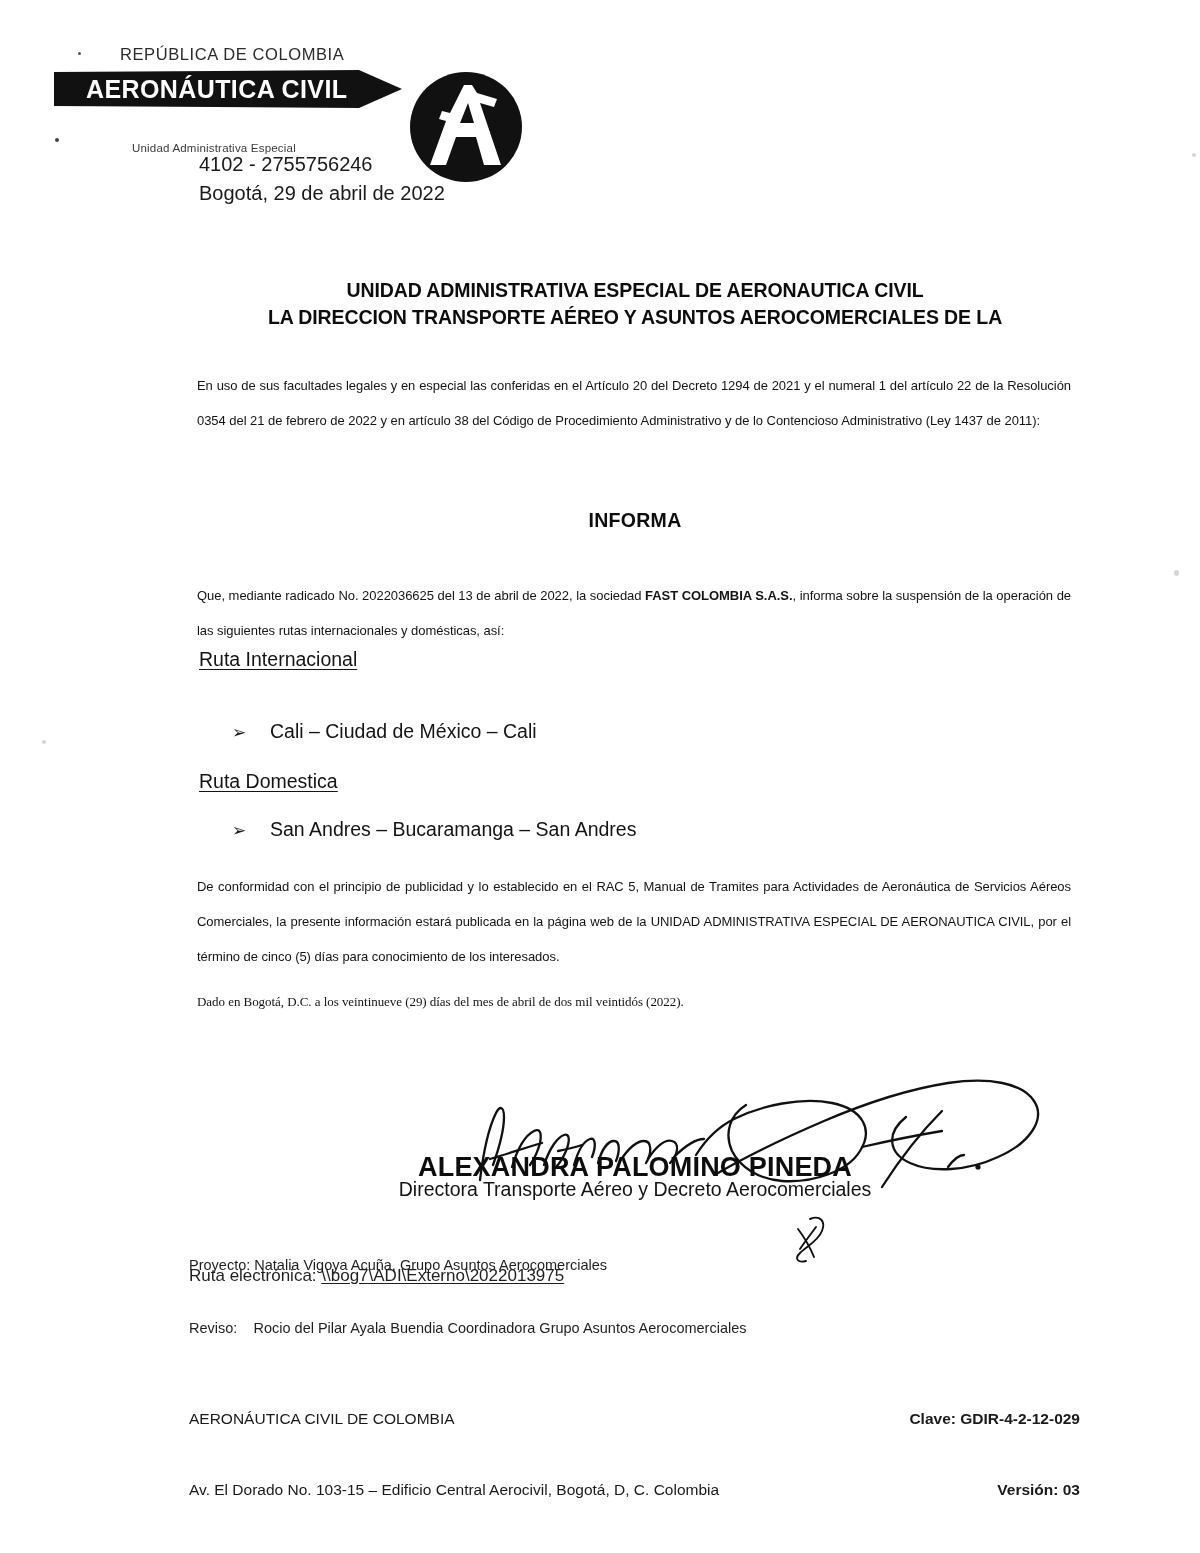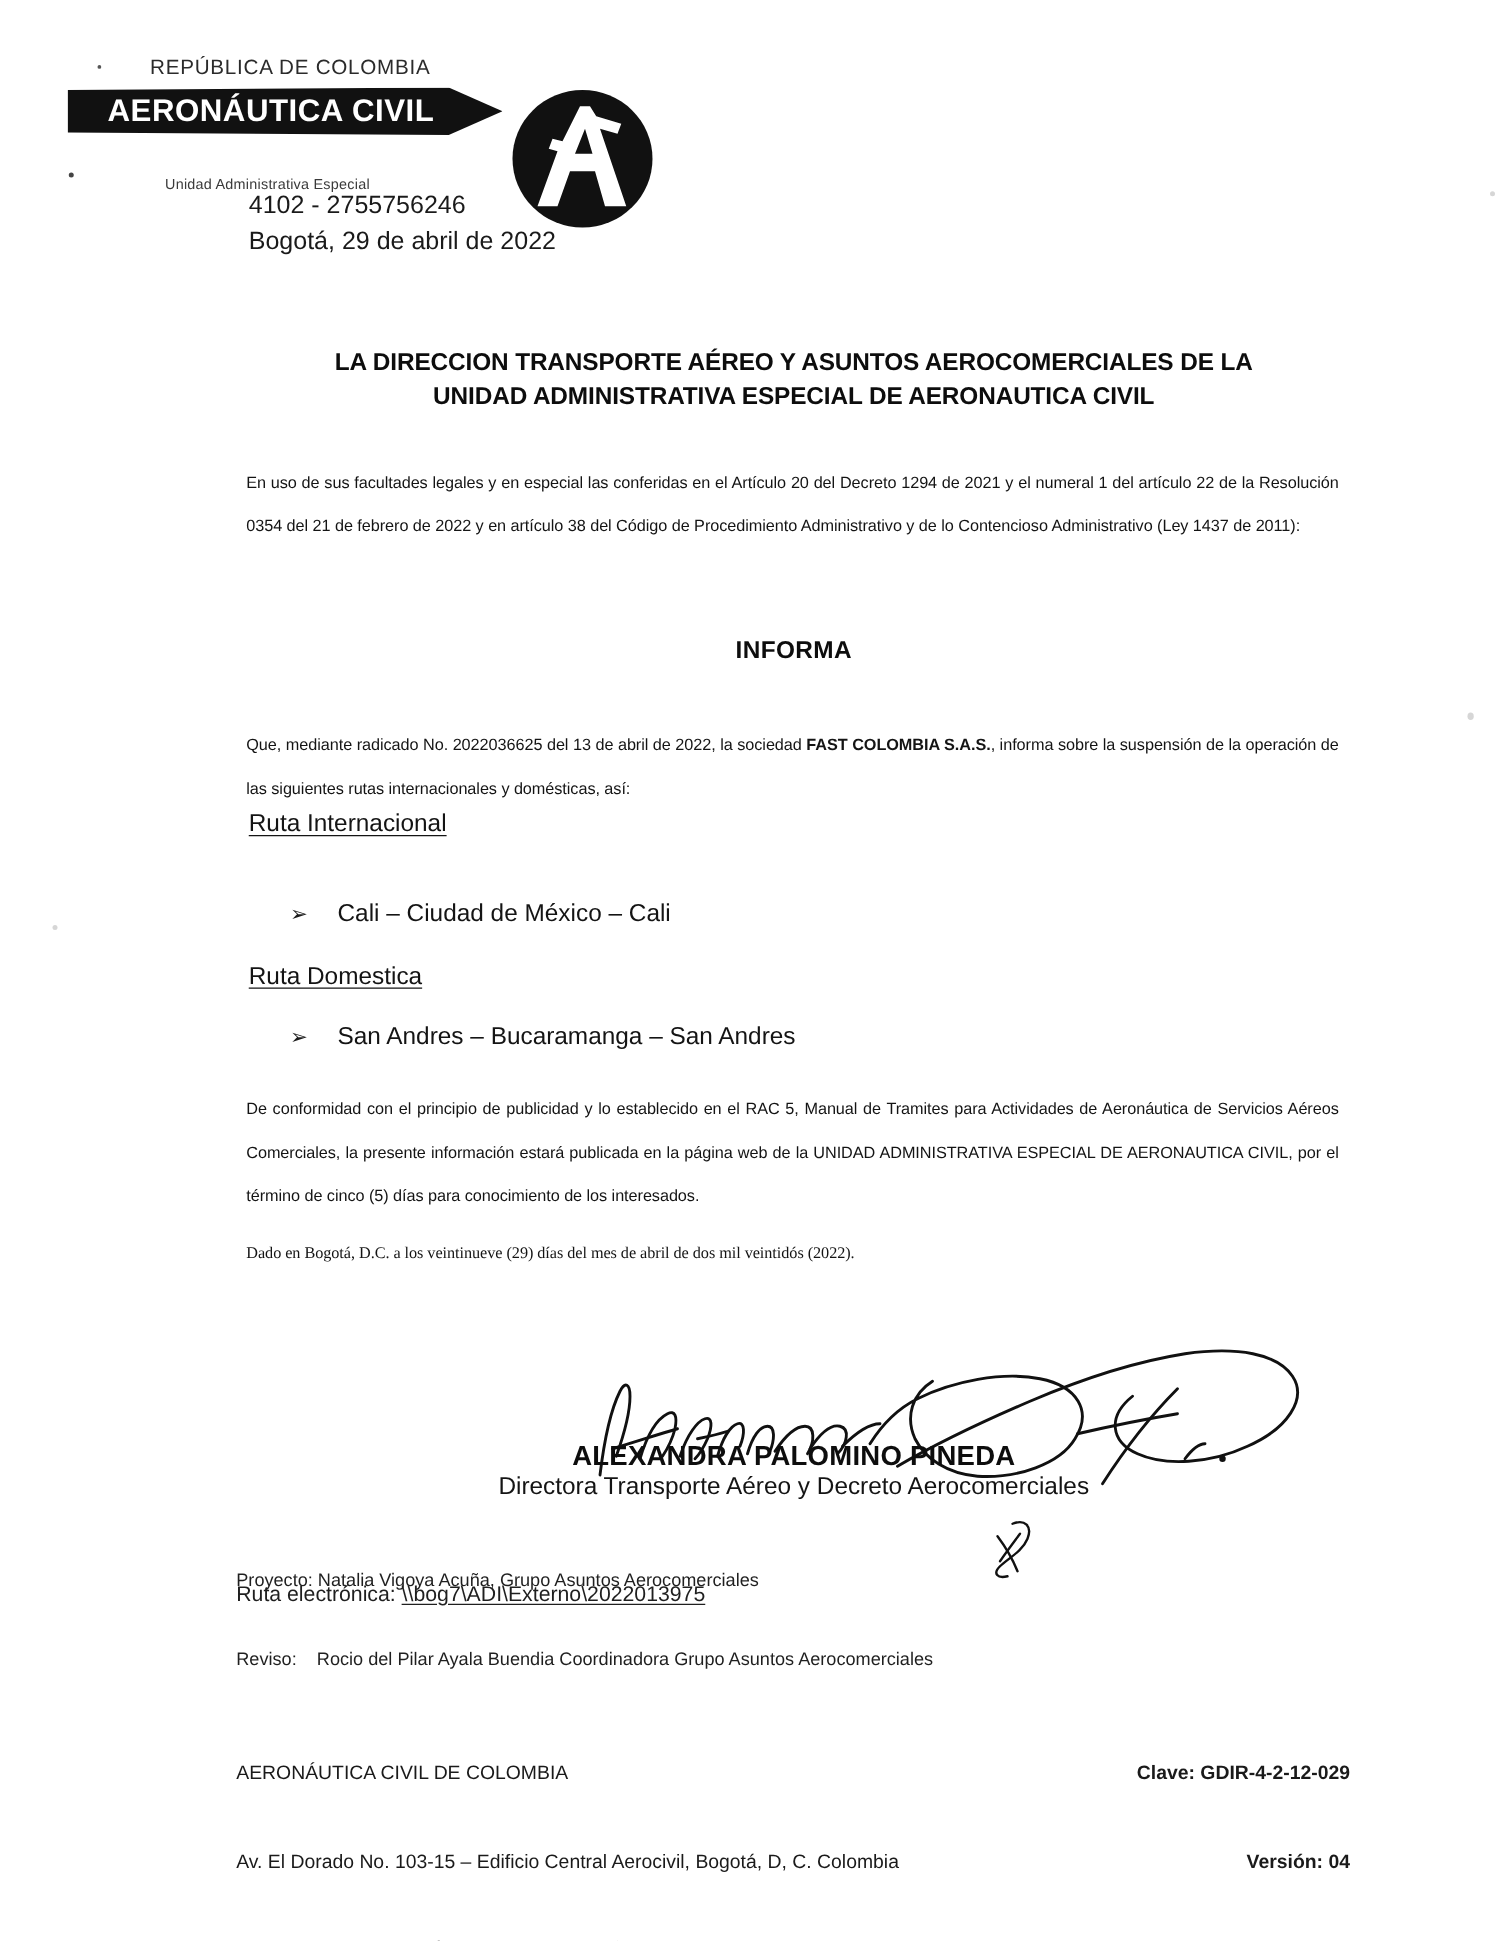--- a/index.html
+++ b/index.html
@@ -184,21 +184,21 @@
     width: 700px;
     height: 135px;
     pointer-events: none;
   }
   .sig-name {
     position: absolute;
     left: 165px;
     top: 1152px;
     width: 876px;
     text-align: center;
-    font-size: 22px;
+    font-size: 27px;
     font-weight: bold;
     letter-spacing: 0.2px;
     color: #0d0d0d;
   }
   .sig-role {
     position: absolute;
     left: 165px;
     top: 1178px;
     width: 876px;
     text-align: center;
@@ -289,22 +289,22 @@
                M54 56 L62 36 L68 56 Z" fill="#ffffff"></path>
     </svg>
   </div>
 
   <div class="refblock">
     <div>4102 - 2755756246</div>
     <div>Bogotá, 29 de abril de 2022</div>
   </div>
 
   <div class="doc-title">
+    <div>UNIDAD ADMINISTRATIVA ESPECIAL DE AERONAUTICA CIVIL</div>
     <div>LA DIRECCION TRANSPORTE AÉREO Y ASUNTOS AEROCOMERCIALES DE LA</div>
-    <div>UNIDAD ADMINISTRATIVA ESPECIAL DE AERONAUTICA CIVIL</div>
   </div>
 
   <div class="body-text" style="top:368px;">En uso de sus facultades legales y en especial las conferidas en el Artículo 20 del Decreto 1294 de 2021 y el numeral 1 del artículo 22 de la Resolución 0354 del 21 de febrero de 2022 y en artículo 38 del Código de Procedimiento Administrativo y de lo Contencioso Administrativo (Ley 1437 de 2011):</div>
 
   <div class="informa-head">INFORMA</div>
 
   <div class="body-text" style="top:578px;">
     <span>Que, mediante radicado No. 2022036625 del 13 de abril de 2022, la sociedad </span><span style="font-weight:bold">FAST COLOMBIA S.A.S.</span><span>, informa sobre la suspensión de la operación de las siguientes rutas internacionales y domésticas, así:</span>
   </div>
 
@@ -370,21 +370,21 @@
   <div class="footer-left">
     <div>AERONÁUTICA CIVIL DE COLOMBIA</div>
     <div>Av. El Dorado No. 103-15 – Edificio Central Aerocivil, Bogotá, D, C. Colombia</div>
     <div>PBX: (57-1) 4251000 Línea gratuita nacional: 018000112373</div>
     
     
   </div>
 
   <div class="footer-right">
     <div>Clave: GDIR-4-2-12-029</div>
-    <div>Versión: 04</div>
+    <div>Versión: 03</div>
     <div>Fecha: 25/11/2020</div>
     
   </div>
 
   <div class="scan-speck" style="left:1142px; top:570px; width:5px; height:6px;"></div>
   <div class="scan-speck" style="left:1160px; top:153px; width:4px; height:4px;"></div>
   <div class="scan-speck" style="left:10px; top:740px; width:4px; height:4px;"></div>
 
 </div>
 

